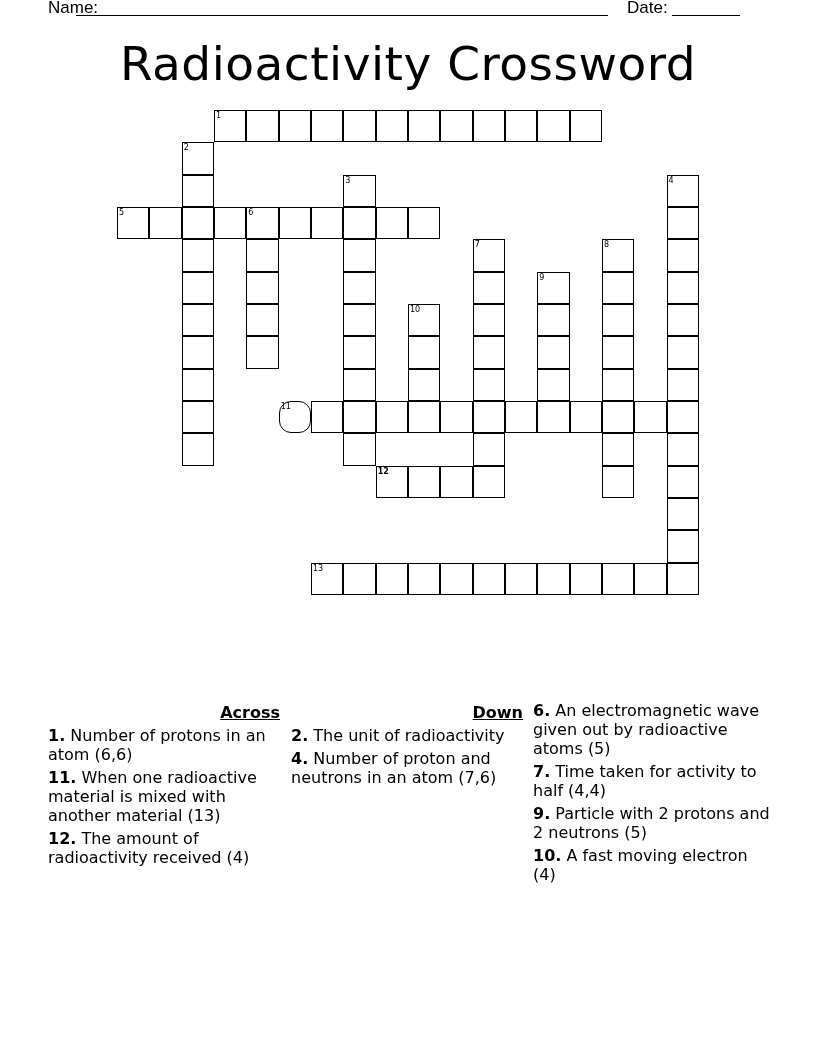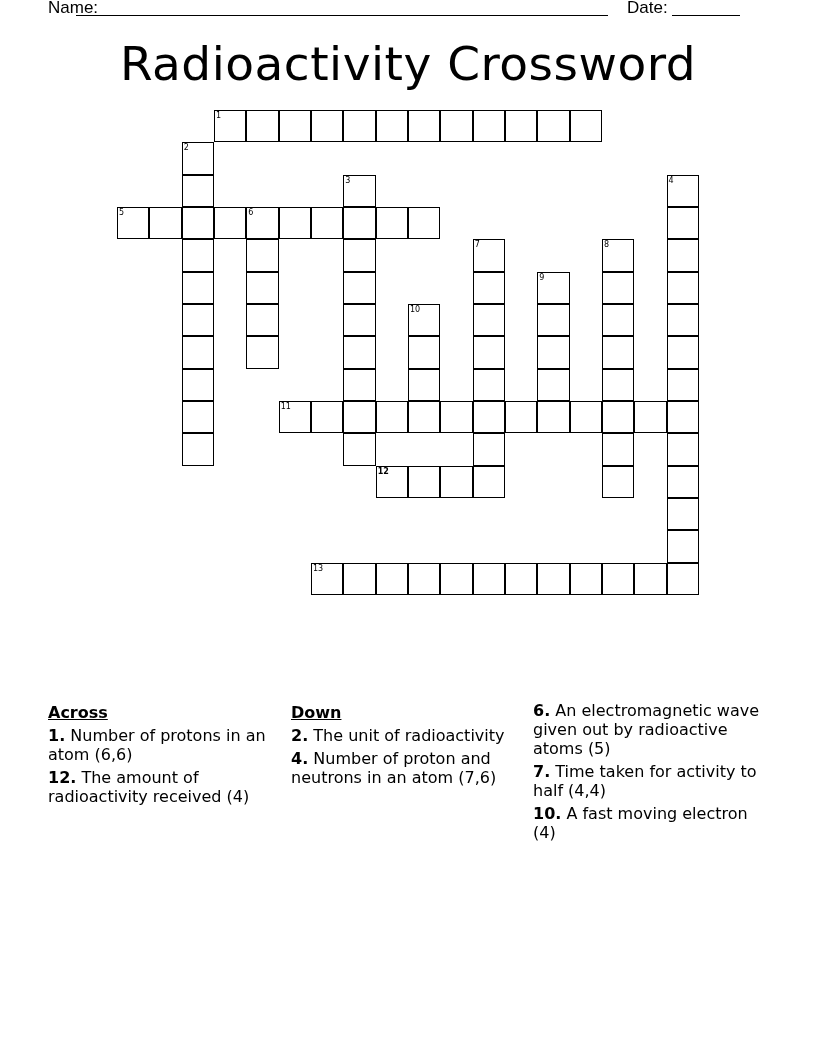--- a/index.html
+++ b/index.html
@@ -10,21 +10,21 @@
     .date-lbl { left: 627px; }
     .date-line { position: absolute; left: 672px; top: 15px; width: 68px; border-bottom: 1px solid #000; }
     .title { position: absolute; left: 0; width: 816px; top: 34px; text-align: center; font-family: "DejaVu Sans", sans-serif; font-size: 47px; line-height: 60px; letter-spacing: 0.5px; }
     .grid { position: absolute; left: 117px; top: 110px; width: 600px; height: 500px; }
     .cell { position: absolute; width: 32.33px; height: 32.33px; box-sizing: border-box; border: 1.5px solid #000; background: #fff; }
     .cell .num { position: absolute; left: 1px; top: 0px; font-family: "DejaVu Sans", sans-serif; font-size: 8px; line-height: 9px; }
     .clues { position: absolute; top: 701px; font-family: "DejaVu Sans", sans-serif; font-size: 16px; line-height: 19px; }
     .col1 { left: 48px; width: 232px; }
     .col2 { left: 291px; width: 232px; }
     .col3 { left: 533px; width: 240px; }
-    .sec { font-weight: bold; text-decoration: underline; margin-top: 2px; margin-bottom: 4px; }
+    .sec { font-weight: bold; text-decoration: underline; margin-top: 2px; margin-bottom: 4px; text-align: right; }
     .clue { margin-bottom: 4px; }
     .clue b { font-weight: bold; }
   </style>
 </head>
 <body>
 
 <div class="hdr name-lbl">Name:</div>
 <div class="name-line"></div>
 <div class="hdr date-lbl">Date:</div>
 <div class="date-line"></div>
@@ -126,21 +126,21 @@
     <div class="cell" style="left: 420.29px; top: 193.98px;"></div>
     <div class="cell" style="left: 420.29px; top: 226.31px;"></div>
     <div class="cell" style="left: 420.29px; top: 258.64px;"></div>
     <div class="cell" style="left: 420.29px; top: 290.97px;"></div>
     <div class="cell" style="left: 290.97px; top: 193.98px;">
       <span class="num">10</span>
     </div>
     <div class="cell" style="left: 290.97px; top: 226.31px;"></div>
     <div class="cell" style="left: 290.97px; top: 258.64px;"></div>
     <div class="cell" style="left: 290.97px; top: 290.97px;"></div>
-    <div class="cell" style="left: 161.65px; top: 290.97px;">
+    <div class="cell" style="left: 161.65px; top: 290.97px; border-radius: 12px;">
       <span class="num">11</span>
     </div>
     <div class="cell" style="left: 193.98px; top: 290.97px;"></div>
     <div class="cell" style="left: 258.64px; top: 290.97px;"></div>
     <div class="cell" style="left: 323.3px; top: 290.97px;"></div>
     <div class="cell" style="left: 387.96px; top: 290.97px;"></div>
     <div class="cell" style="left: 452.62px; top: 290.97px;"></div>
     <div class="cell" style="left: 517.28px; top: 290.97px;"></div>
     <div class="cell" style="left: 258.64px; top: 355.63px; font-weight: bold;">
       <span class="num">12</span>
@@ -158,26 +158,28 @@
     <div class="cell" style="left: 387.96px; top: 452.62px;"></div>
     <div class="cell" style="left: 420.29px; top: 452.62px;"></div>
     <div class="cell" style="left: 452.62px; top: 452.62px;"></div>
     <div class="cell" style="left: 484.95px; top: 452.62px;"></div>
     <div class="cell" style="left: 517.28px; top: 452.62px;"></div>
   </div>
 
 <div class="clues col1">
   <div class="sec">Across</div>
   <div class="clue"><b>1.</b><span> Number of protons in an atom (6,6)</span></div>
+  <div class="clue"><b>11.</b><span> When one radioactive material is mixed with another material (13)</span></div>
   <div class="clue"><b>12.</b><span> The amount of radioactivity received (4)</span></div>
 </div>
 
 <div class="clues col2">
   <div class="sec">Down</div>
   <div class="clue"><b>2.</b><span> The unit of radioactivity</span></div>
   <div class="clue"><b>4.</b><span> Number of proton and neutrons in an atom (7,6)</span></div>
 </div>
 
 <div class="clues col3">
   <div class="clue"><b>6.</b><span> An electromagnetic wave given out by radioactive atoms (5)</span></div>
   <div class="clue"><b>7.</b><span> Time taken for activity to half (4,4)</span></div>
+  <div class="clue"><b>9.</b><span> Particle with 2 protons and 2 neutrons (5)</span></div>
   <div class="clue"><b>10.</b><span> A fast moving electron (4)</span></div>
 </div>
 
 </body></html>

